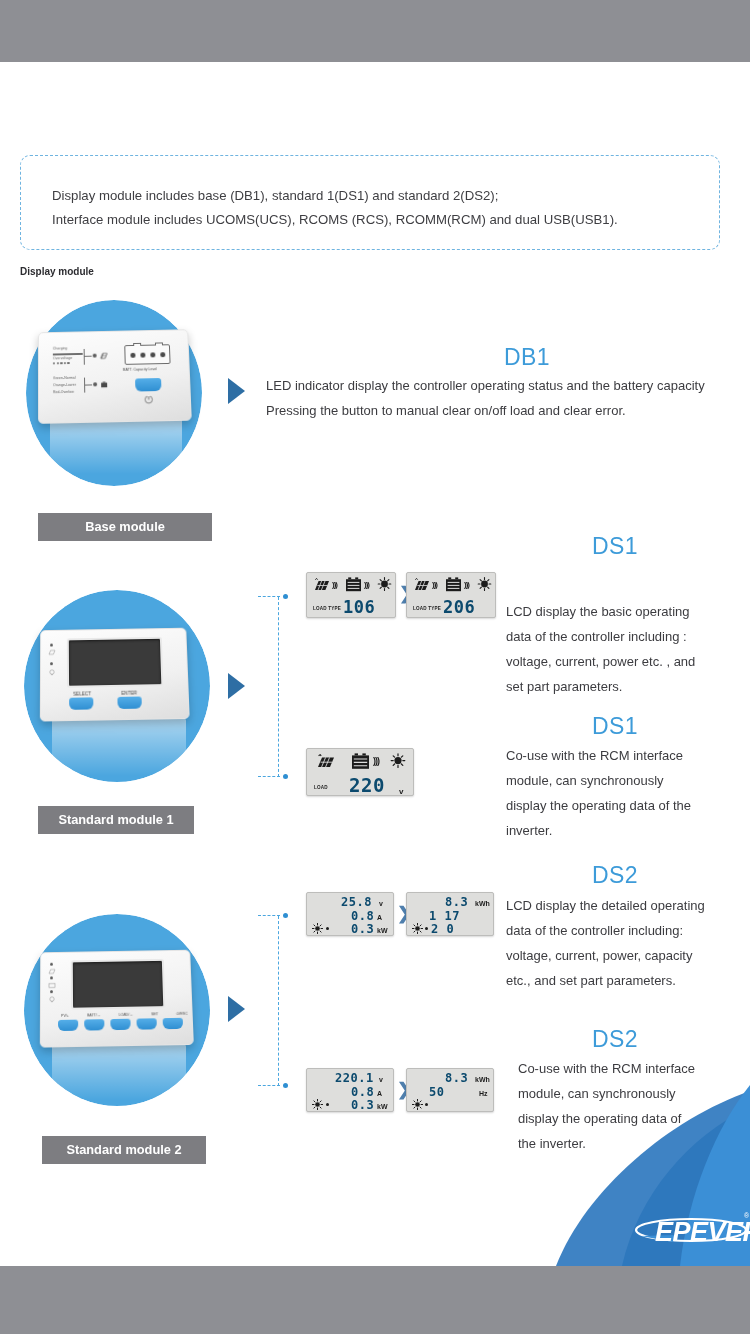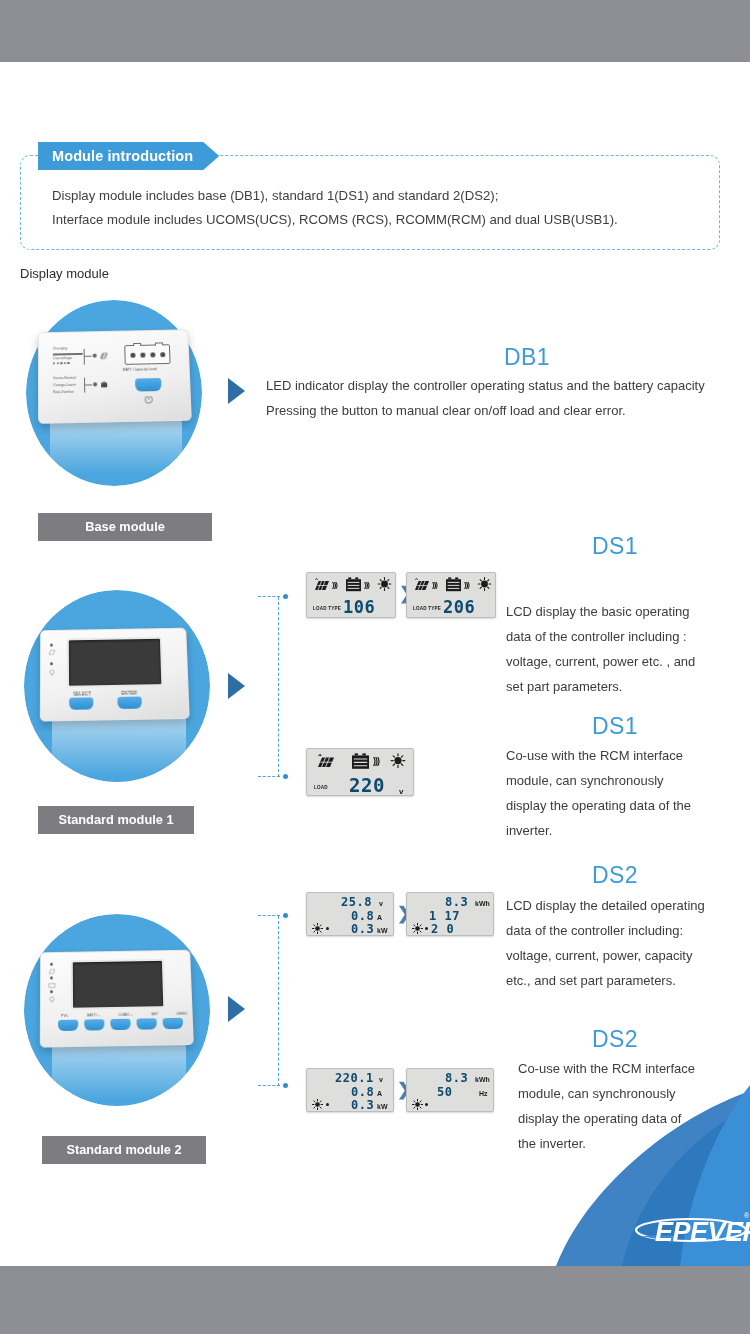--- a/index.html
+++ b/index.html
@@ -26,21 +26,21 @@
     font-size: 14.5px; font-weight: bold; line-height: 28px; letter-spacing: .1px;
     clip-path: polygon(0 0, calc(100% - 16px) 0, 100% 50%, calc(100% - 16px) 100%, 0 100%);
     white-space: nowrap;
   }
   .intro-line { position: absolute; left: 52px; color: #3e3e42; font-size: 13.2px; white-space: nowrap; }
   .intro-line.l1 { top: 188px; }
   .intro-line.l2 { top: 212px; }
 
   .section-label {
     position: absolute; left: 20px; top: 266px;
-    font-size: 13px; font-weight: normal; color: #2c2c30;
+    font-size: 10px; font-weight: bold; color: #2c2c30;
   }
 
   
   .prod { position: absolute; }
   .prod .circle {
     position: absolute; left: 0; top: 0; border-radius: 50%;
     background: #4ba6df;
     -webkit-mask-image: radial-gradient(circle, #000 99%, transparent 100%);
   }
   .prod .circle::after {
@@ -121,21 +121,20 @@
 </style>
 </head>
 <body>
 
 <div id="page">
 
   <div class="chrome-bar chrome-top"></div>
   <div class="chrome-bar chrome-bottom"></div>
 
   <div class="intro-box"></div>
-  <div class="intro-tab">Module introduction</div>
   <div class="intro-line l1">Display module includes base (DB1), standard 1(DS1) and standard 2(DS2);</div>
   <div class="intro-line l2">Interface module includes UCOMS(UCS), RCOMS (RCS), RCOMM(RCM) and dual USB(USB1).</div>
 
   <div class="section-label">Display module</div>
 
   <div class="prod" style="left:22px; top:298px; width:186px; height:192px;">
     <div class="circle" style="width:176px;height:186px;left:4px;top:2px;"></div>
 
     <div style="position:absolute;left:28px;top:118px;width:132px;height:58px;background:linear-gradient(180deg,rgba(255,255,255,.62),rgba(255,255,255,0));border-radius:3px;"></div>
 
@@ -398,21 +397,21 @@
     <div style="position:absolute;left:19px;top:34px;width:3px;height:3px;border-radius:50%;background:#1c1c1c;"></div>
     <div class="lcd-digits" style="left:44px;top:29px;font-size:12px;">0.3</div>
     <div class="lcd-unit" style="left:70px;top:34px;">kW</div>
   </div>
 
   <div class="lcd-sep" style="left:397px; top:1079px;">❯</div>
 
   <div class="lcd" style="left:406px; top:1068px; width:88px; height:44px;">
     <div class="lcd-digits" style="left:38px;top:2px;font-size:12px;">8.3</div>
     <div class="lcd-unit" style="left:68px;top:7px;">kWh</div>
-    <div class="lcd-digits" style="left:30px;top:16px;font-size:12px;">50</div>
+    <div class="lcd-digits" style="left:22px;top:16px;font-size:12px;">50</div>
     <div class="lcd-unit" style="left:72px;top:21px;">Hz</div>
     <svg style="position:absolute;left:5px;top:30px;" width="11" height="11" viewBox="0 0 11 11">
       <circle cx="5.5" cy="5.5" r="2.3" fill="#1c1c1c"></circle>
       <path d="M5.5 0.4 L5.5 2 M5.5 9 L5.5 10.6 M0.4 5.5 L2 5.5 M9 5.5 L10.6 5.5 M1.9 1.9 L3 3 M8 8 L9.1 9.1 M9.1 1.9 L8 3 M3 8 L1.9 9.1" stroke="#1c1c1c" stroke-width="1" stroke-linecap="round"></path>
     </svg>
     <div style="position:absolute;left:18px;top:34px;width:3px;height:3px;border-radius:50%;background:#1c1c1c;"></div>
     <div class="lcd-digits" style="left:24px;top:29px;font-size:12px;"></div>
   </div>
 
   <div class="r-title" style="left:592px; top:862px;">DS2</div>

